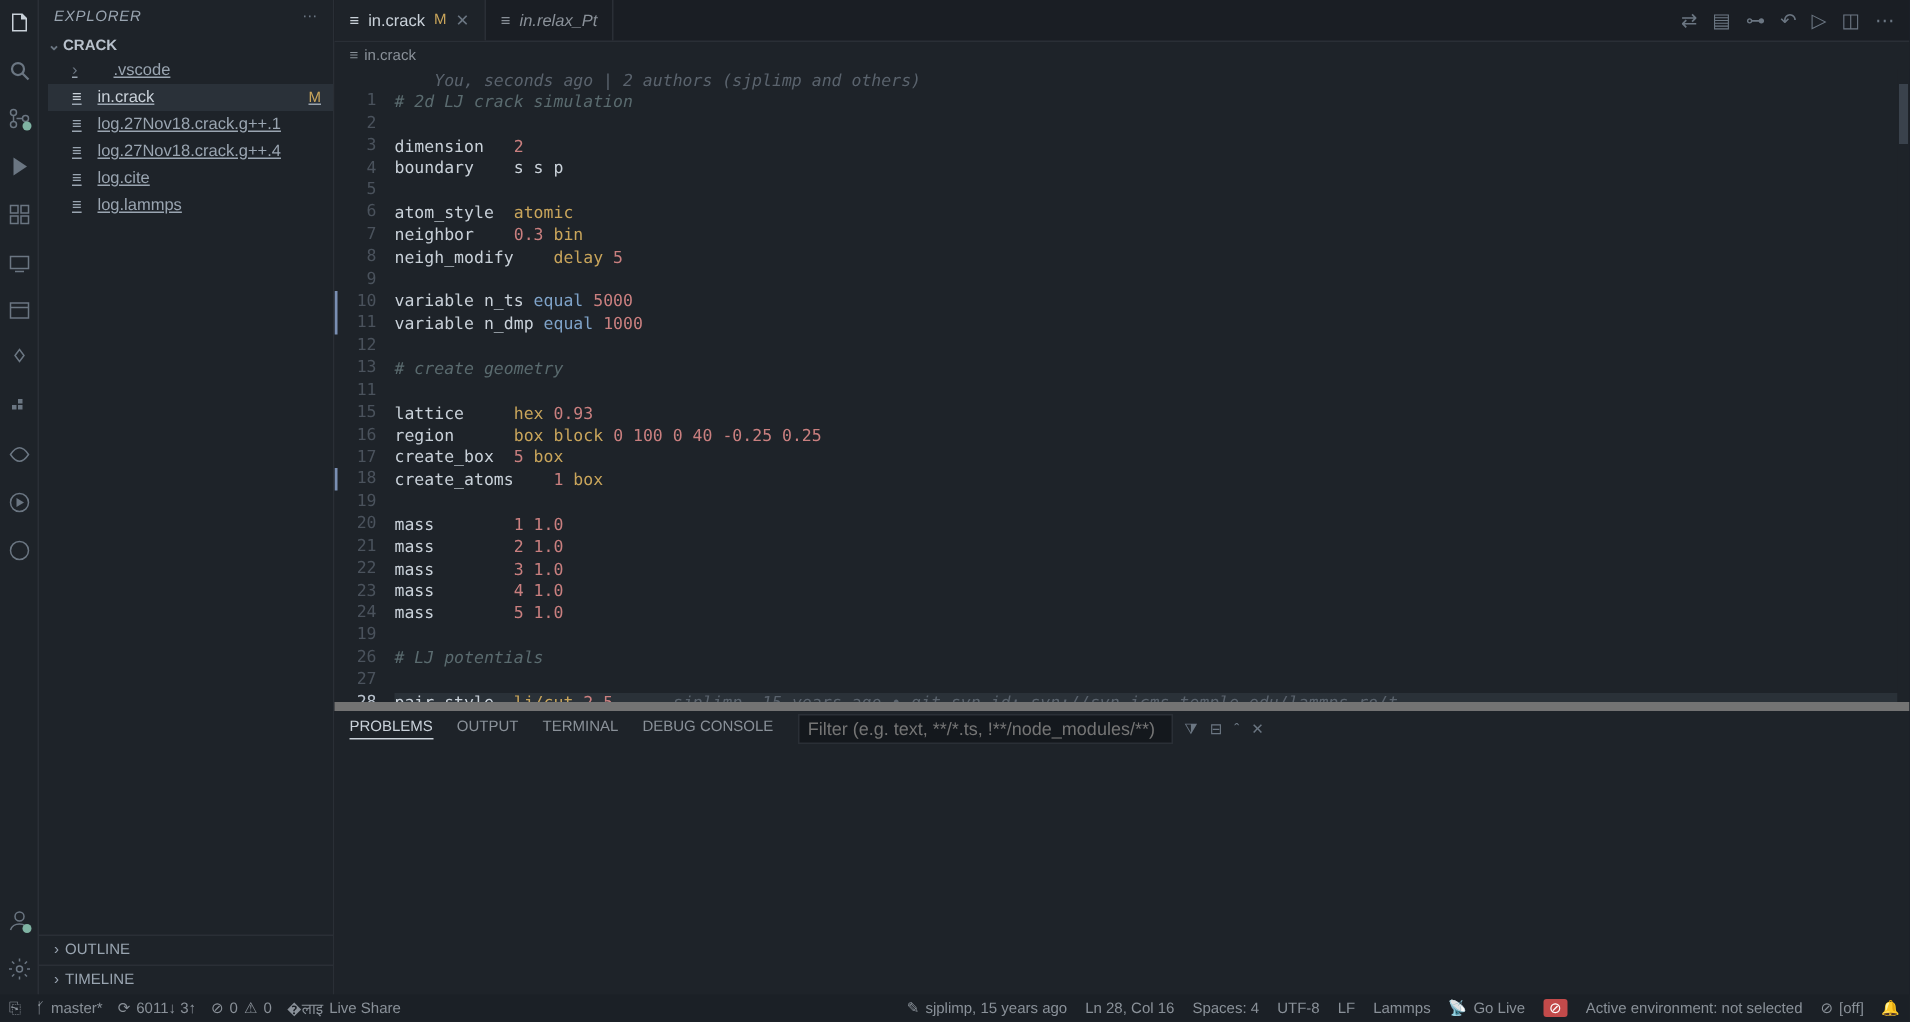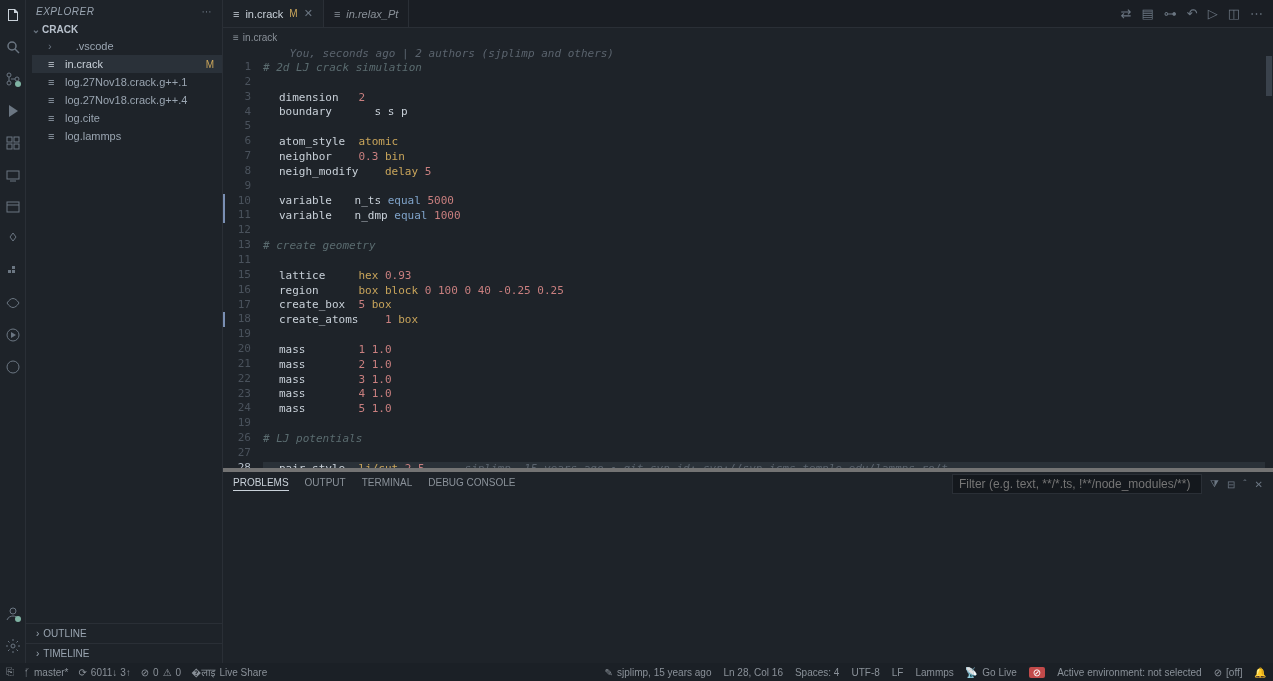--- a/index.html
+++ b/index.html
@@ -53,21 +53,21 @@
 .sidebar-header .dots { color:#6b7682; }
 .folder-header {
   display:flex; align-items:center;
   padding: 2px 4px;
   font-size: 10px;
   font-weight: bold;
   color: #b8c1cc;
   cursor:pointer;
 }
 .folder-header .chev { width:12px; text-align:center; color:#6b7682;}
-.tree { padding-left: 6px; }
+.tree { padding-left: 6px; text-decoration: underline; }
 .tree-item {
   display:flex; align-items:center;
   height: 18px;
   padding-left: 16px;
   font-size: 11px;
   color: #9aa5b1;
   cursor:pointer;
   gap: 5px;
 }
 .tree-item.folder::before { content:"›"; color:#6b7682; margin-right:2px;}
@@ -149,36 +149,36 @@
 .code {
   flex:1;
   padding-top: 0px;
   white-space: pre;
   color: #c9d1d9;
 }
 .code .blame-line { color:#5a636d; font-style:italic; height:14.85px; padding-top:1px;}
 .code .line { height: 14.85px; }
 .code .line.hl { background: rgba(60,70,80,0.4); }
 .c-comment { color:#5a6b6f; font-style:italic;}
-.c-key { color:#c9d1d9;margin-left:16px;}
+.c-key { color:#c9d1d9;}
 .c-num { color:#c97f7f; }
 .c-func { color:#c9a55b; }
 .c-op { color:#7fa3c9; }
 .inline-blame { color:#5a636d; font-style:italic; }
 .minimap {
   width:8px;
   background: #1e2329;
 }
 .minimap .thumb { width:6px; height:40px; background:#3a424c; margin:10px auto 0;}
 .panel {
   height: 195px;
-  border-top: 4px solid #737373;
+  border-top: 6px solid #737373;
   background: #1e2329;
   display:flex;
-  flex-direction:column;
+  flex-direction:row;
 }
 .panel-tabs {
   height: 24px;
   display:flex;
   align-items:center;
   padding: 0 10px;
   gap: 16px;
   font-size: 10px;
 }
 .panel-tab { color:#8a9199; cursor:pointer; }

